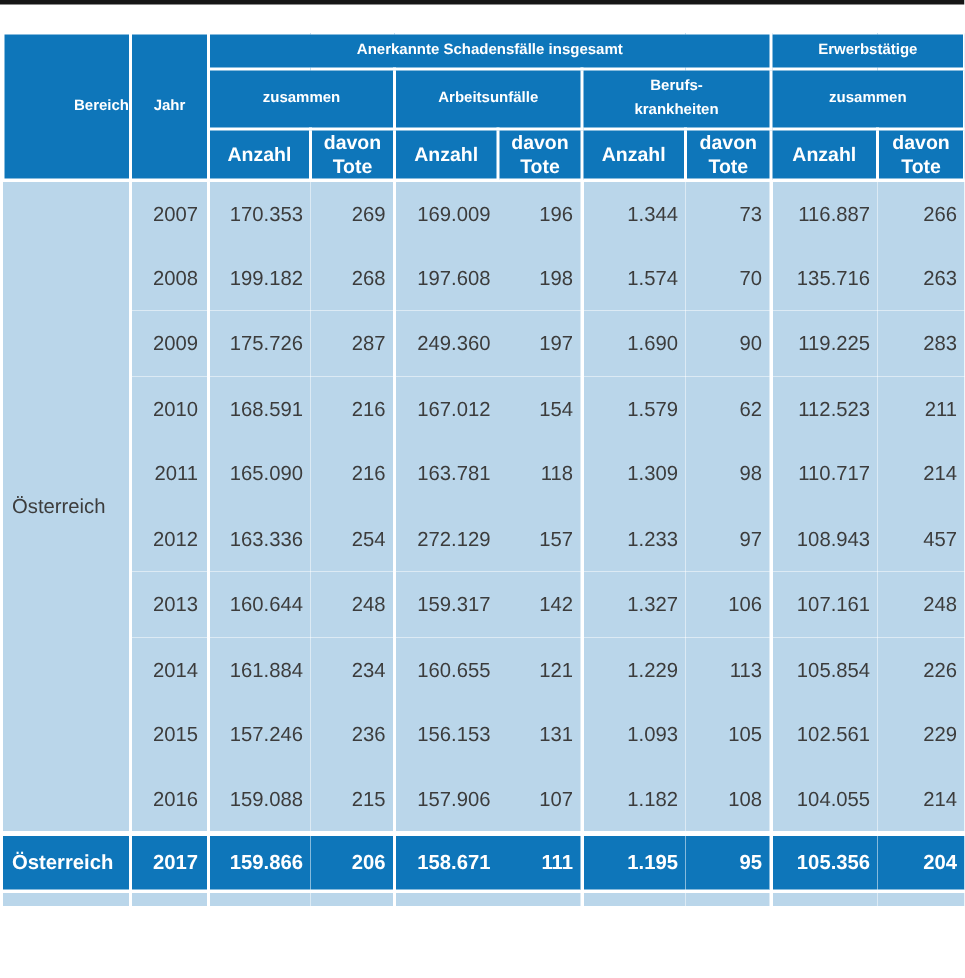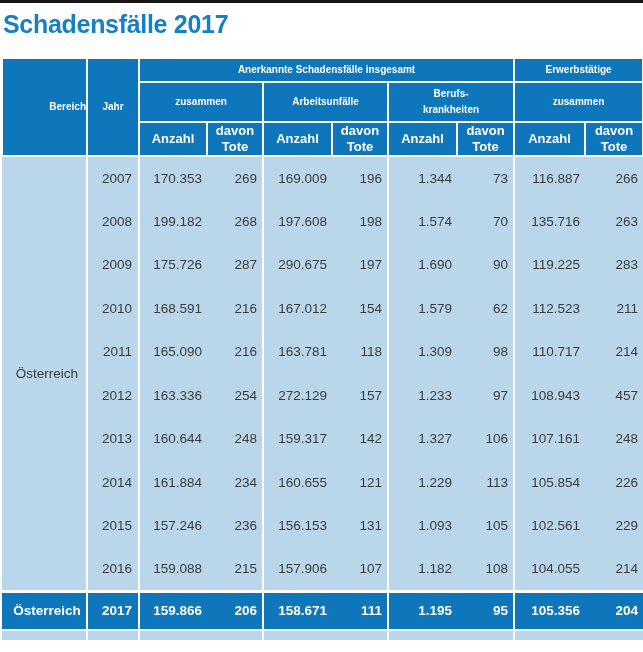--- a/index.html
+++ b/index.html
@@ -57,40 +57,39 @@
     background: var(--row_blue);
     color: var(--text_dark);
     font-size: 13.5px;
     text-align: right;
     vertical-align: middle;
     border: none;
     padding: 0 5px 0 0;
     height: 43.5px;
     overflow: hidden;
   }
-  tbody td.bereich { text-align: center; padding: 0 0 0 6px; margin-top: 35px; }
+  tbody td.bereich { text-align: left; padding: 0 0 0 6px; margin-top: 35px; }
   tbody td.jahr { border-left: 2px solid var(--sep_white); padding-right: 6px; }
   tbody td.a { border-left: 2px solid var(--sep_white); }
   tbody td.t { border-left: none; }
   tr.total-row td {
     background: var(--header_blue);
     color: #ffffff;
     font-weight: bold;
     border-top: 3px solid var(--sep_white);
     border-bottom: 2px solid var(--sep_white);
     height: 39px;
   }
   tr.partial-row td { height: 10px; }
 </style>
 </head>
 <body>
 
 <div class="page">
   <div class="top-bar"></div>
-  <h1 class="title">Schadensfälle 2017</h1>
 
   <table class="stat">
     <colgroup>
       <col style="width:85px">
         <col style="width:52px">
       <col style="width:68px">
         <col style="width:56px">
       <col style="width:69px">
         <col style="width:56px">
       <col style="width:69px">
@@ -149,21 +148,21 @@
     <td class="t">198</td>
     <td class="a">1.574</td>
     <td class="t">70</td>
     <td class="a">135.716</td>
     <td class="t">263</td>
   </tr>
         <tr>
     <td class="jahr">2009</td>
     <td class="a">175.726</td>
     <td class="t">287</td>
-    <td class="a">290.675</td>
+    <td class="a">249.360</td>
     <td class="t">197</td>
     <td class="a">1.690</td>
     <td class="t">90</td>
     <td class="a">119.225</td>
     <td class="t">283</td>
   </tr>
         <tr>
     <td class="jahr">2010</td>
     <td class="a">168.591</td>
     <td class="t">216</td>

